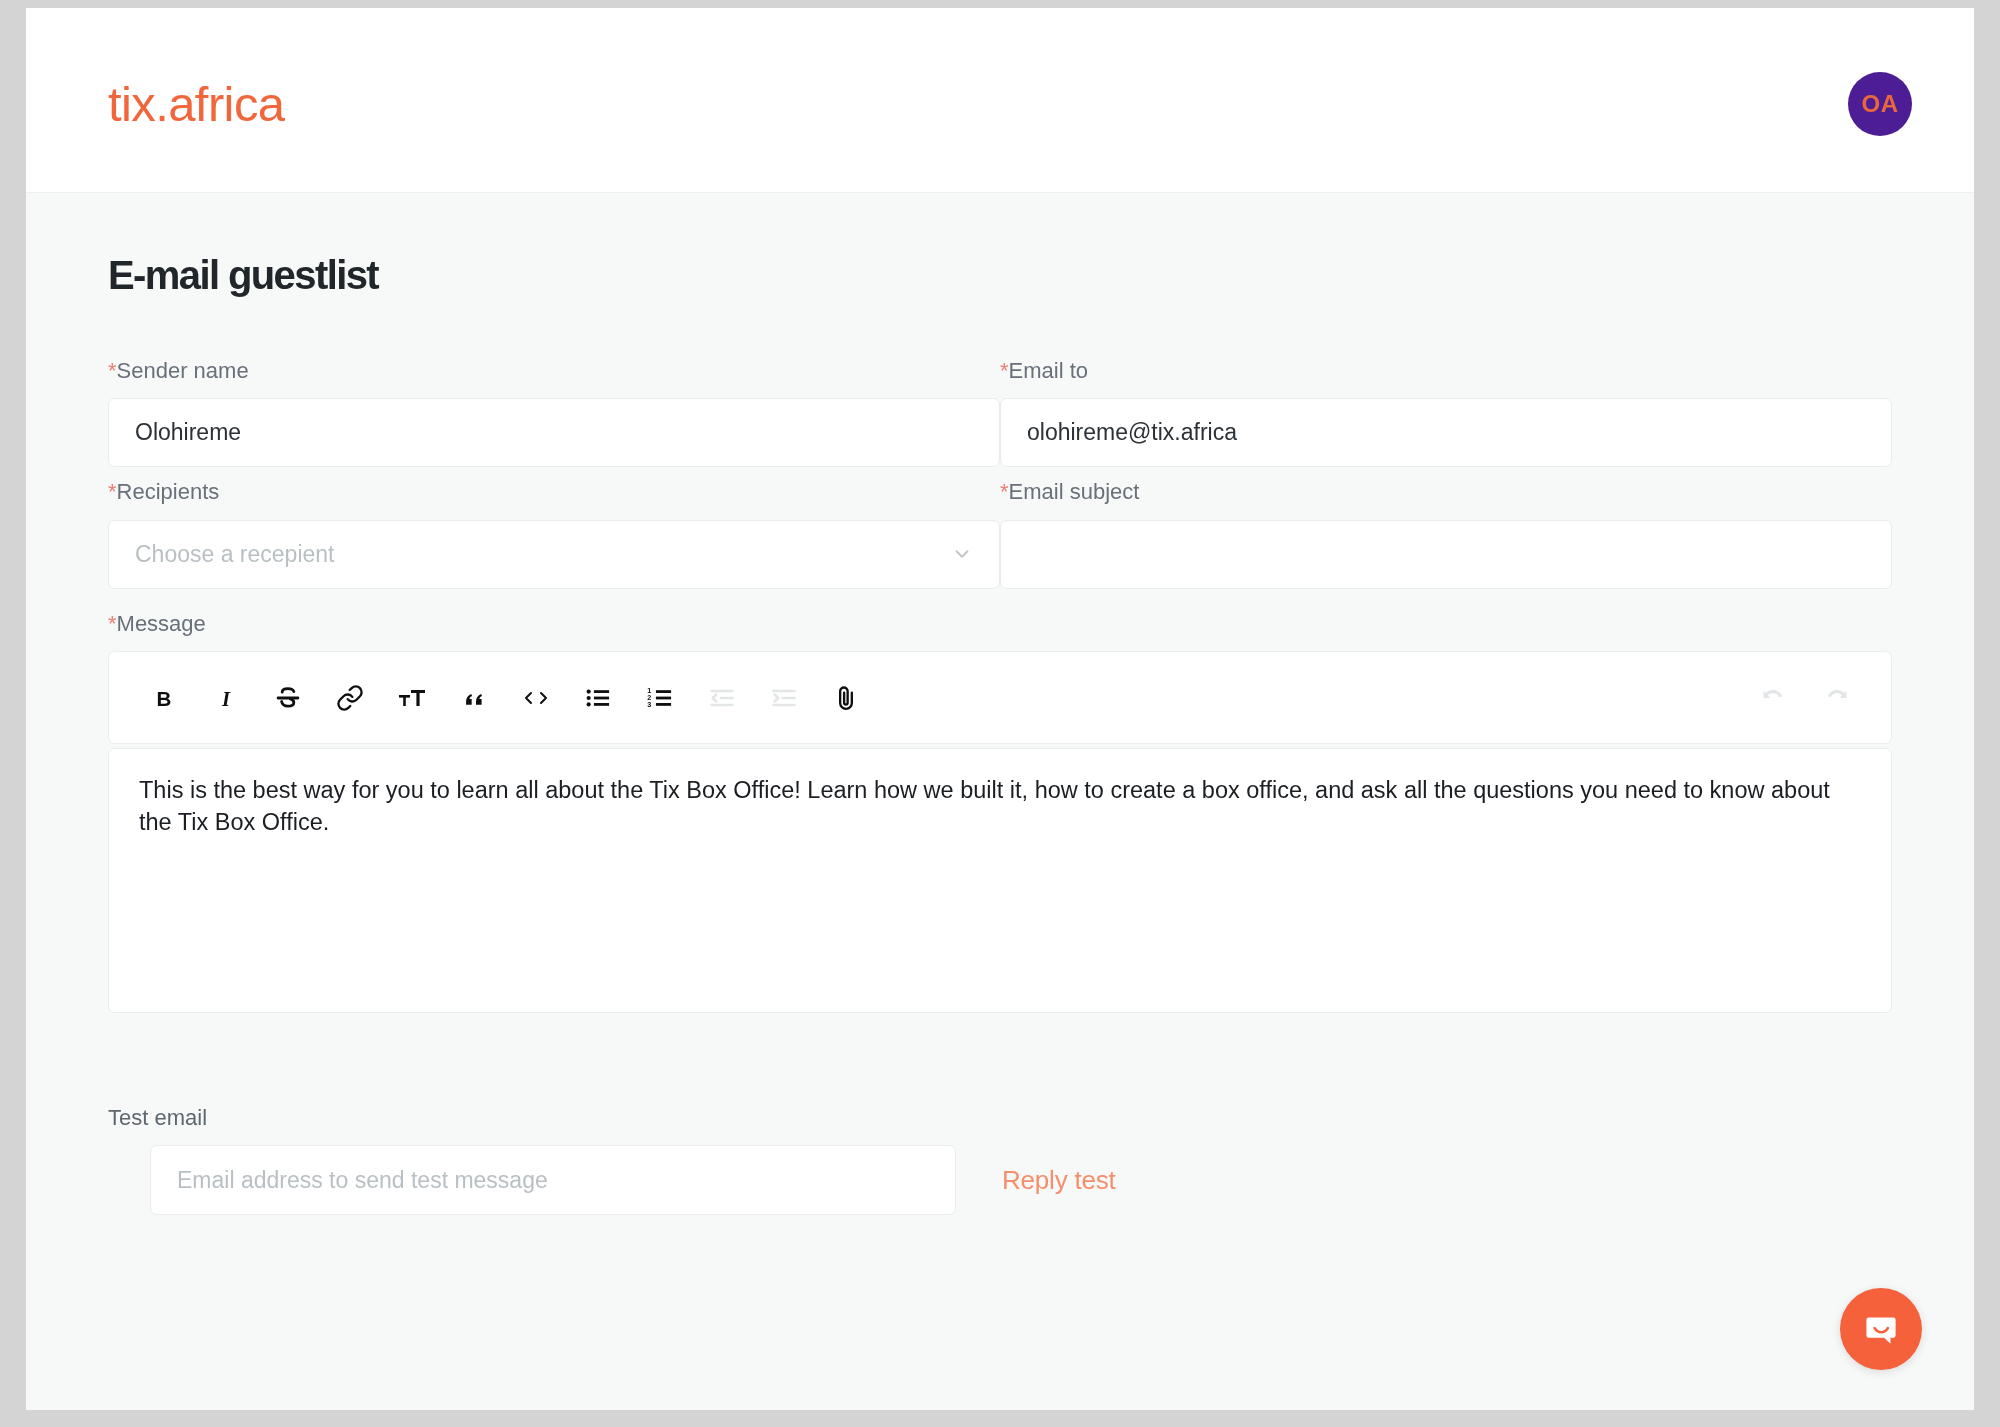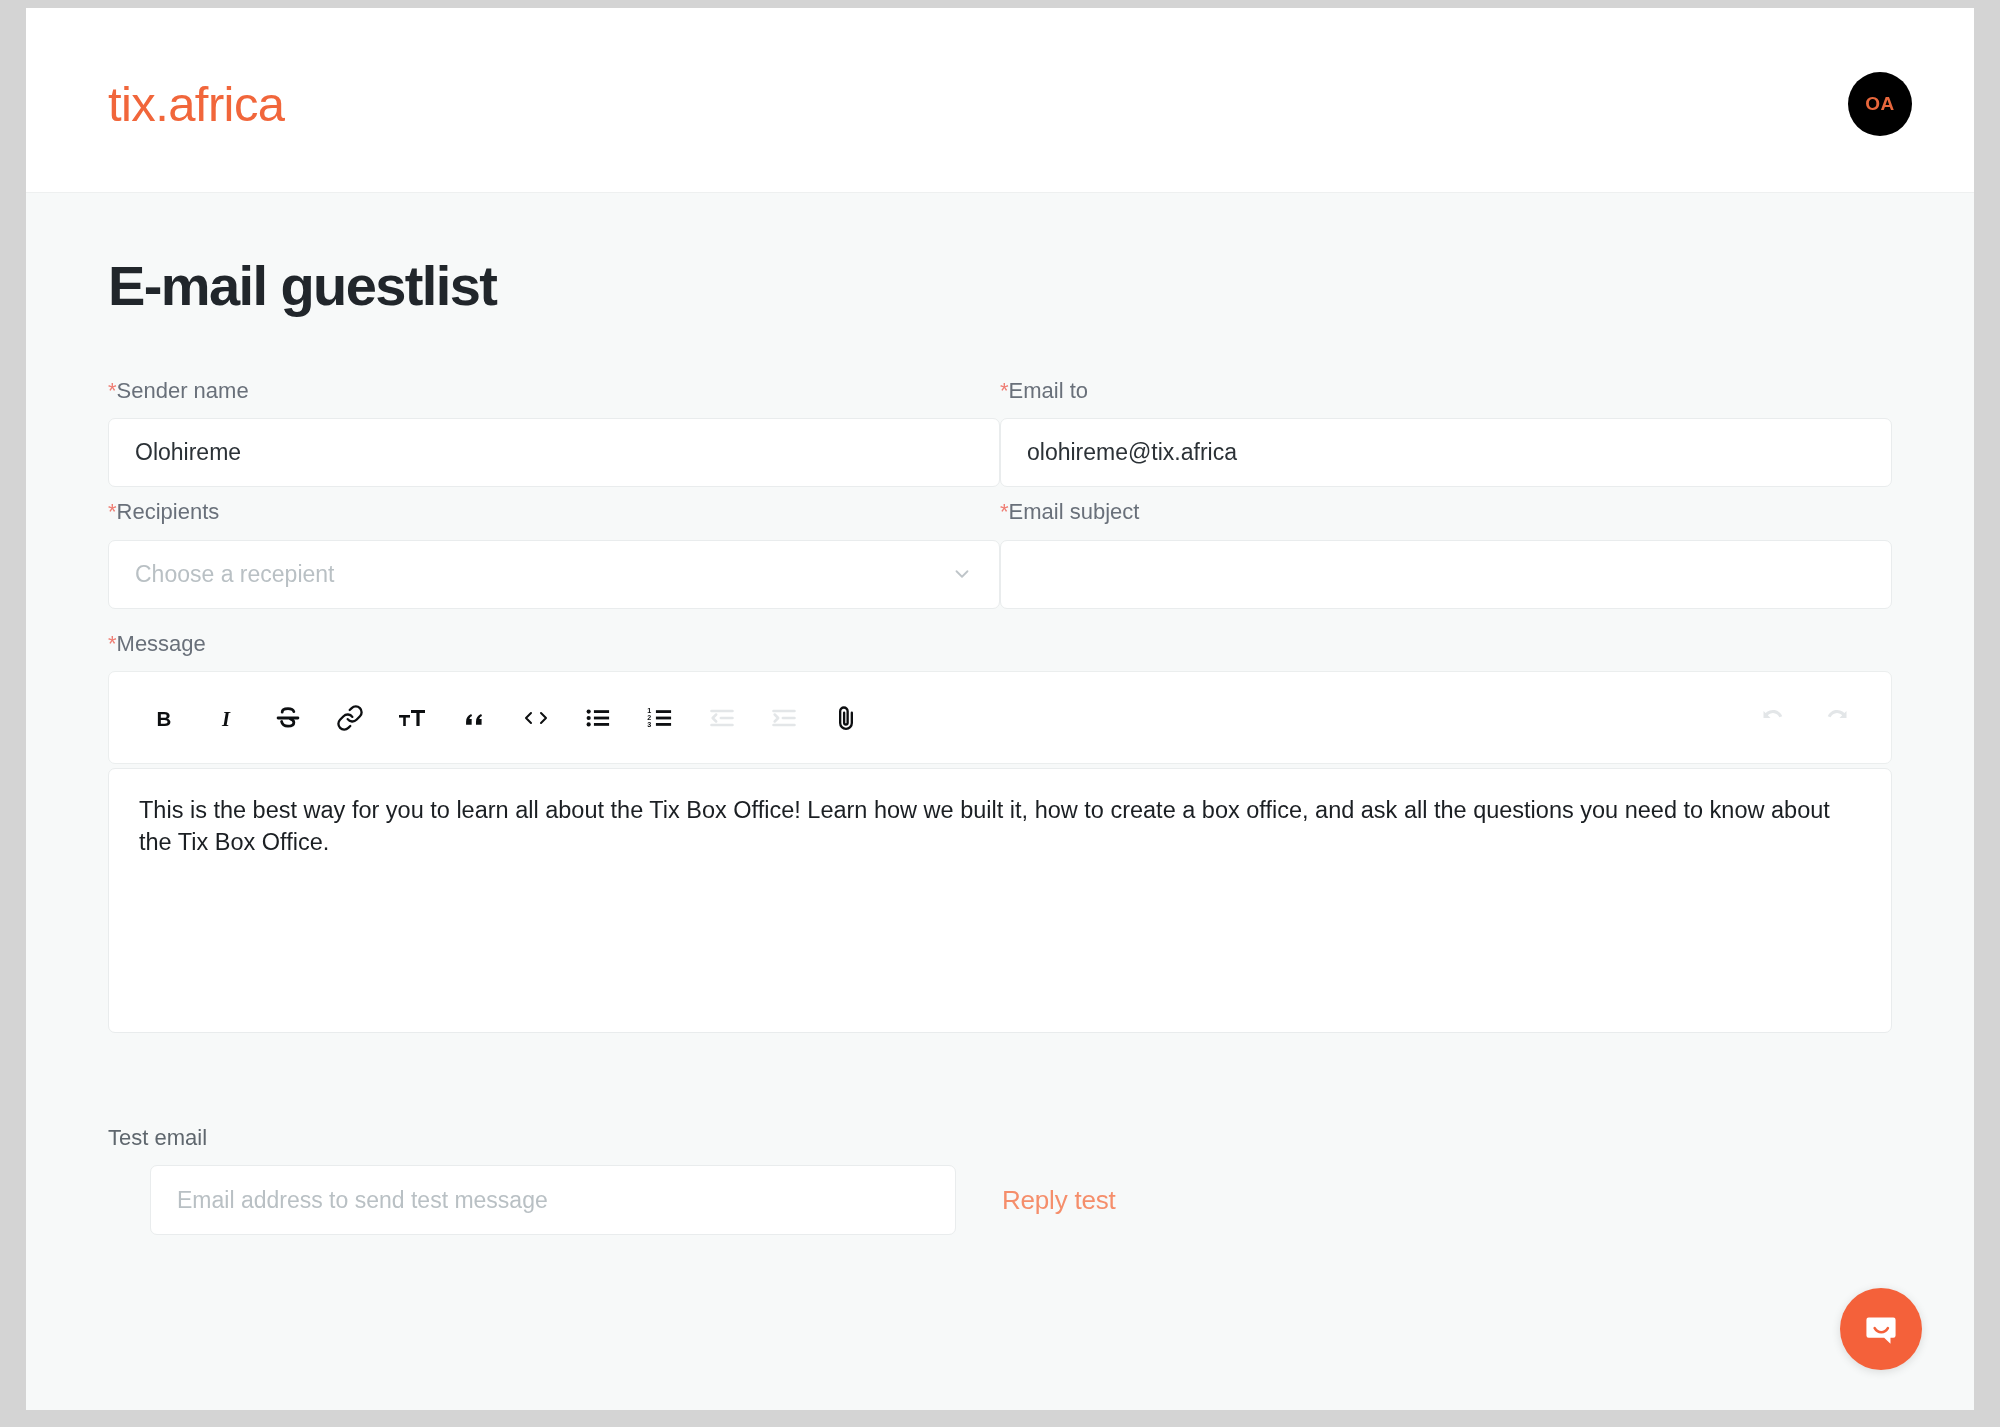--- a/index.html
+++ b/index.html
@@ -42,40 +42,40 @@
     font-weight: 400;
     color: #f1663b;
     letter-spacing: -0.6px;
     line-height: 1;
   }
 
   .avatar {
     width: 64px;
     height: 64px;
     border-radius: 50%;
-    background: #000000;
+    background: #4c1d95;
     display: flex;
     align-items: center;
     justify-content: center;
-    font-size: 19px;
+    font-size: 24px;
     font-weight: 600;
     color: #e8673c;
     letter-spacing: 0.4px;
     cursor: pointer;
   }
 
   
   .main {
     padding: 60px 82px 0 82px;
     background: #f7f9f9;
     height: calc(100% - 185px);
   }
 
   .page-title {
-    font-size: 56px;
+    font-size: 40px;
     font-weight: 700;
     color: #21262b;
     letter-spacing: -1.6px;
     margin-bottom: 60px;
   }
 
   .row {
     display: flex;
     margin-bottom: 12px;
     justify-content: flex-end;

